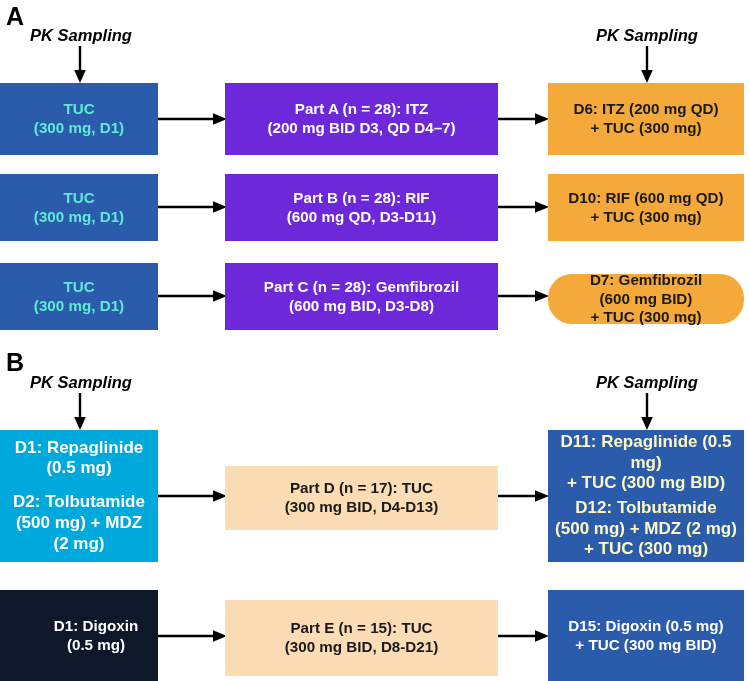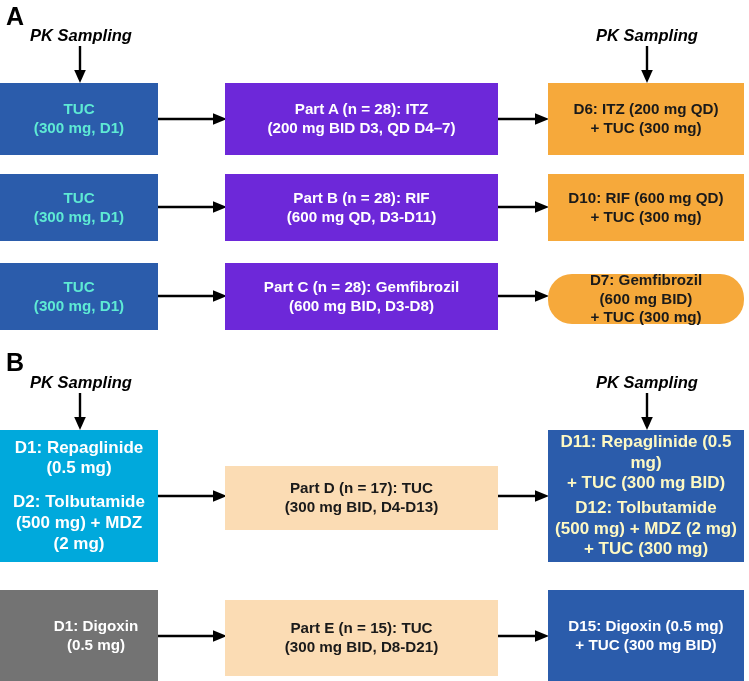--- a/index.html
+++ b/index.html
@@ -44,21 +44,21 @@
     font-size: 15.2px;
     font-weight: bold;
     line-height: 1.22;
     box-sizing: border-box;
     padding: 2px 4px;
     white-space: pre-line;
   }
   .box.dark-blue { background: #2B5CAB; color: #5eead4; }
   .box.green     { background: #6d28d9; color: #ffffff; }
   .box.orange    { background: #F6A93B; color: #1a1a1a; }
-  .box.cyan      { background: #737373; color: #ffffff; padding-left: 38px; }
+  .box.cyan      { background: #0f172a; color: #ffffff; padding-left: 38px; }
   .box.peach     { background: #FBDCB4; color: #1a1a1a; }
   .box.navy      { background: #2B5CAB; color: #ffffff; }
 
   .box-stack {
     position: absolute;
     display: flex;
     flex-direction: column;
     align-items: center;
     justify-content: center;
     text-align: center;

